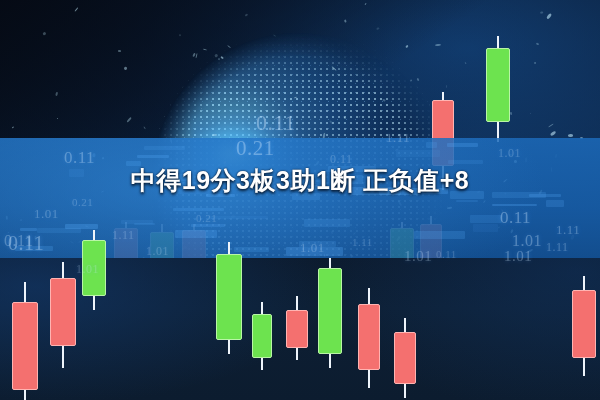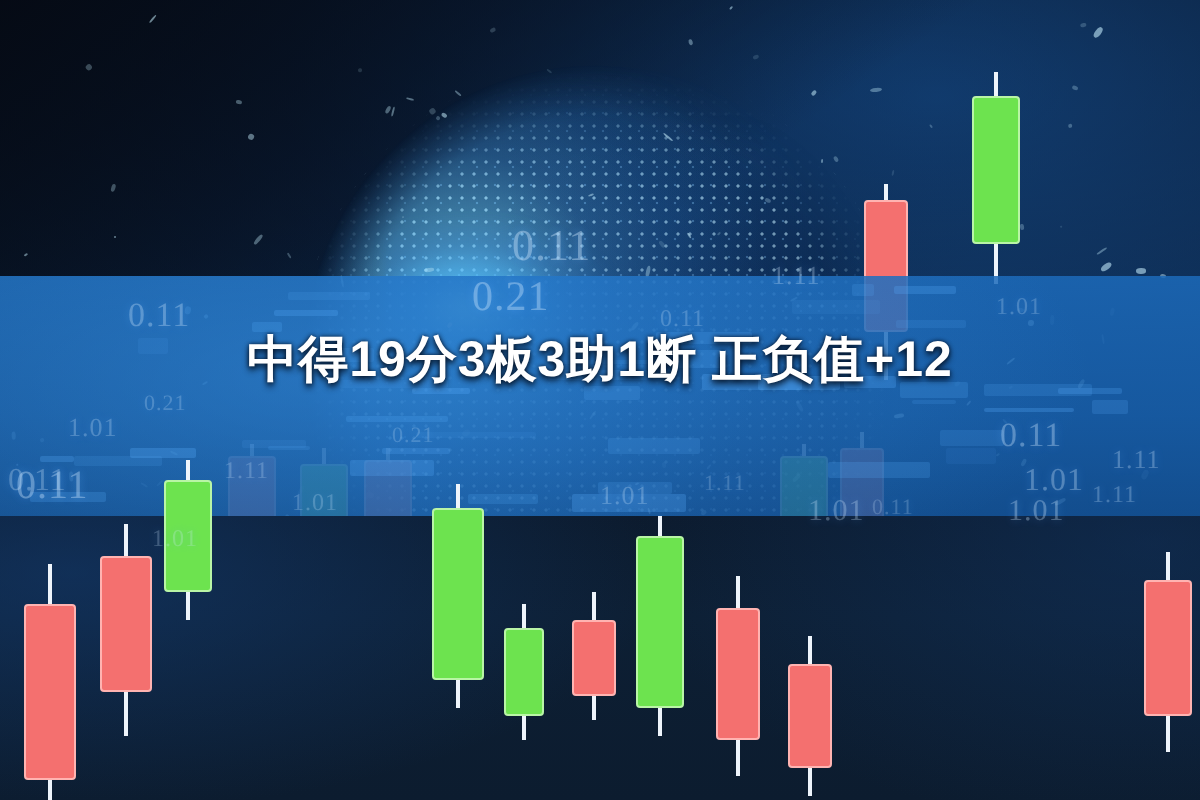--- a/index.html
+++ b/index.html
@@ -438,16 +438,16 @@
       <div class="num" style="left: 546px; top: 240px; font-size: 12px; opacity: 0.5;">1.11</div>
       <div class="num" style="left: 504px; top: 248px; font-size: 15px; opacity: 0.6;">1.01</div>
       <div class="num" style="left: 498px; top: 146px; font-size: 12px; opacity: 0.45;">1.01</div>
       <div class="num" style="left: 436px; top: 248px; font-size: 11px; opacity: 0.4;">0.11</div>
       <div class="num" style="left: 146px; top: 244px; font-size: 12px; opacity: 0.45;">1.01</div>
       <div class="num" style="left: 196px; top: 212px; font-size: 11px; opacity: 0.4;">0.21</div>
       <div class="num" style="left: 352px; top: 236px; font-size: 11px; opacity: 0.4;">1.11</div>
     </div>
 
   <div class="headline">
-    <span class="l2">中得19分3板3助1断 正负值+12</span>
+    <span class="l2">中得19分3板3助1断 正负值+8</span>
   </div>
 
 </div>
 
 </body></html>

